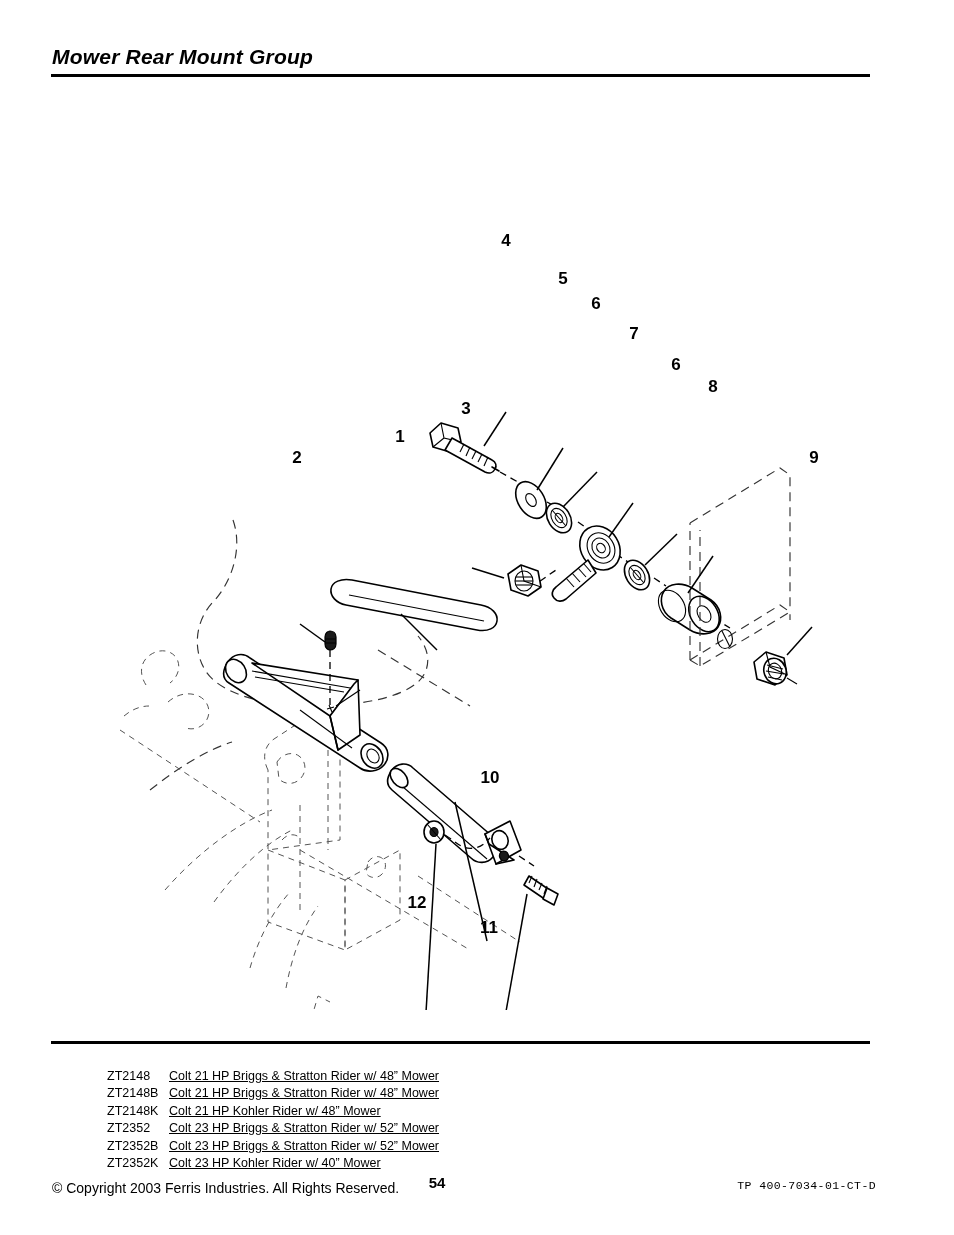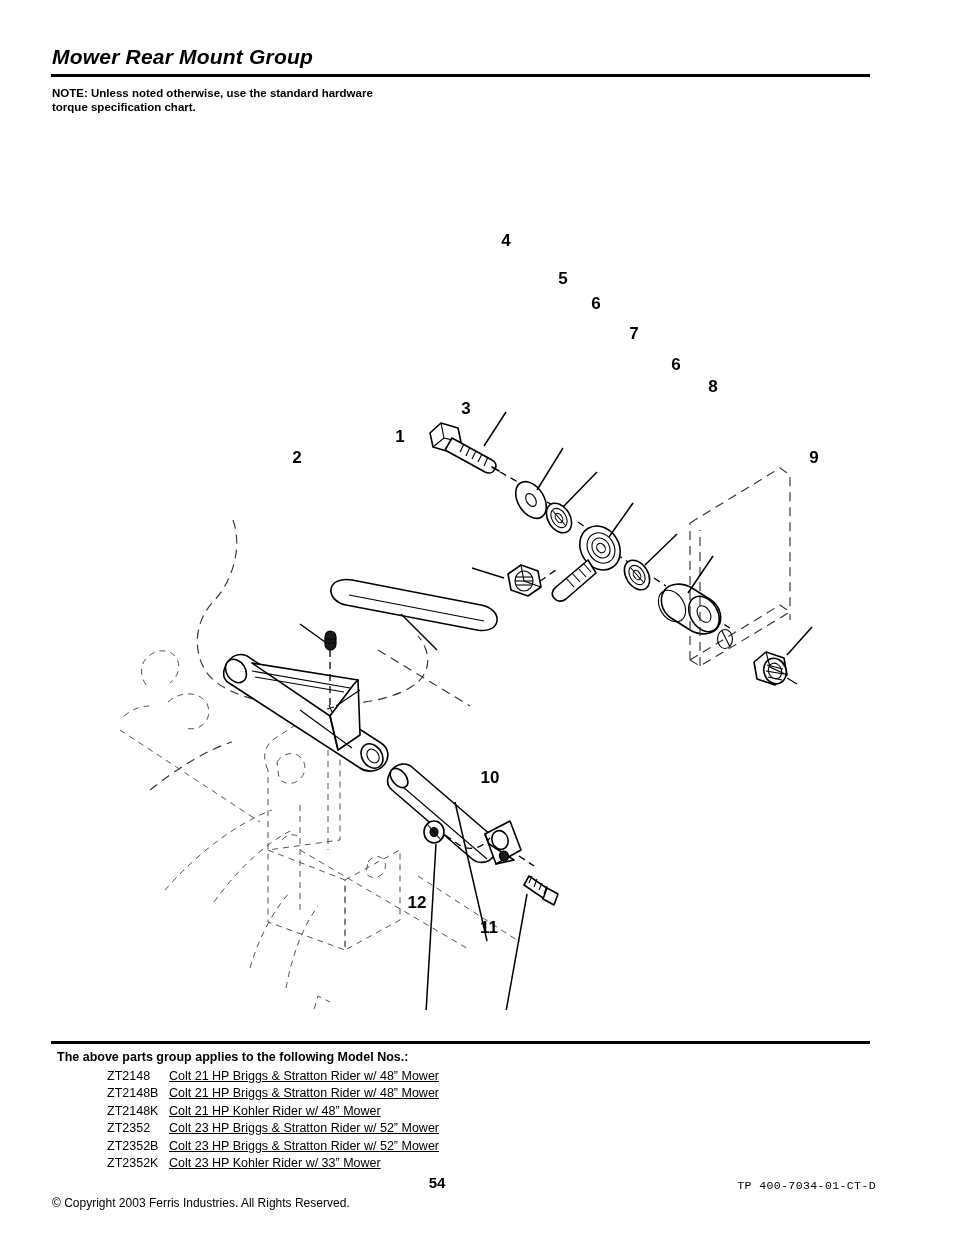--- a/index.html
+++ b/index.html
@@ -31,39 +31,38 @@
          background:#000;}
   .models-head{position:absolute;left:57px;top:1050px;
                font-size:12.5px;font-weight:bold;}
   .models{position:absolute;left:54px;top:1068px;width:820px;
           font-size:12.5px;line-height:17.4px;}
   .models .row{display:flex;}
   .models .mno{width:115px;padding-left:53px;box-sizing:border-box;}
   .models .mdesc{flex:1;text-decoration:underline;}
 
   
-  .foot-copy{position:absolute;left:52px;top:1180px;font-size:12px;margin-top:16px;}
+  .foot-copy{position:absolute;left:52px;top:1180px;font-size:14px;}
   .foot-page{position:absolute;left:0;top:1174px;width:874px;
              text-align:center;font-size:15px;font-weight:bold;}
   .foot-doc{position:absolute;right:78px;top:1179px;
             font-family:"Liberation Mono",monospace;font-size:11.5px;
             letter-spacing:.4px;}
 
   
   .callout{font-family:"Liberation Sans",sans-serif;
            font-size:17px;font-weight:bold;fill:#000;}
 </style>
 </head>
 <body>
 
 <div class="page">
 
   <div class="title">Mower Rear Mount Group</div>
   <div class="hrule"></div>
-  <div class="note-top">NOTE: Unless noted otherwise, use the standard hardware torque specification chart.</div>
 
   <div class="diagram">
     <svg width="954" height="860" viewBox="0 0 954 860">
       <defs>
         <style>
           .ln   { fill:none; stroke:#000; stroke-width:1.6; stroke-linejoin:round; stroke-linecap:round; }
           .lnT  { fill:none; stroke:#000; stroke-width:1.1; }
           .fil  { fill:#fff; stroke:#000; stroke-width:1.6; stroke-linejoin:round; }
           .filT { fill:#fff; stroke:#000; stroke-width:1.1; stroke-linejoin:round; }
           .lead { fill:none; stroke:#000; stroke-width:1.5; }
@@ -310,21 +309,20 @@
           <text class="callout" x="489" y="783" text-anchor="middle">11</text>
           <text class="callout" x="417" y="758" text-anchor="middle">12</text>
         </g>
       </svg>
 
     <div></div>
   </div>
 
 
   <div class="brule"></div>
-  <div class="models-head">The above parts group applies to the following Model Nos.:</div>
   <div class="models">
       <div class="row">
         <div class="mno">ZT2148</div>
         <div class="mdesc">Colt 21 HP Briggs &amp; Stratton Rider w/ 48” Mower</div>
       </div>
       <div class="row">
         <div class="mno">ZT2148B</div>
         <div class="mdesc">Colt 21 HP Briggs &amp; Stratton Rider w/ 48” Mower</div>
       </div>
       <div class="row">
@@ -334,21 +332,21 @@
       <div class="row">
         <div class="mno">ZT2352</div>
         <div class="mdesc">Colt 23 HP Briggs &amp; Stratton Rider w/ 52” Mower</div>
       </div>
       <div class="row">
         <div class="mno">ZT2352B</div>
         <div class="mdesc">Colt 23 HP Briggs &amp; Stratton Rider w/ 52” Mower</div>
       </div>
       <div class="row">
         <div class="mno">ZT2352K</div>
-        <div class="mdesc">Colt 23 HP Kohler Rider w/ 33” Mower</div>
+        <div class="mdesc">Colt 23 HP Kohler Rider w/ 40” Mower</div>
       </div>
     </div>
 
   <div class="foot-copy">© Copyright 2003 Ferris Industries. All Rights Reserved.</div>
   <div class="foot-page">54</div>
   <div class="foot-doc">TP 400-7034-01-CT-D</div>
 
 </div>
 
 </body></html>

